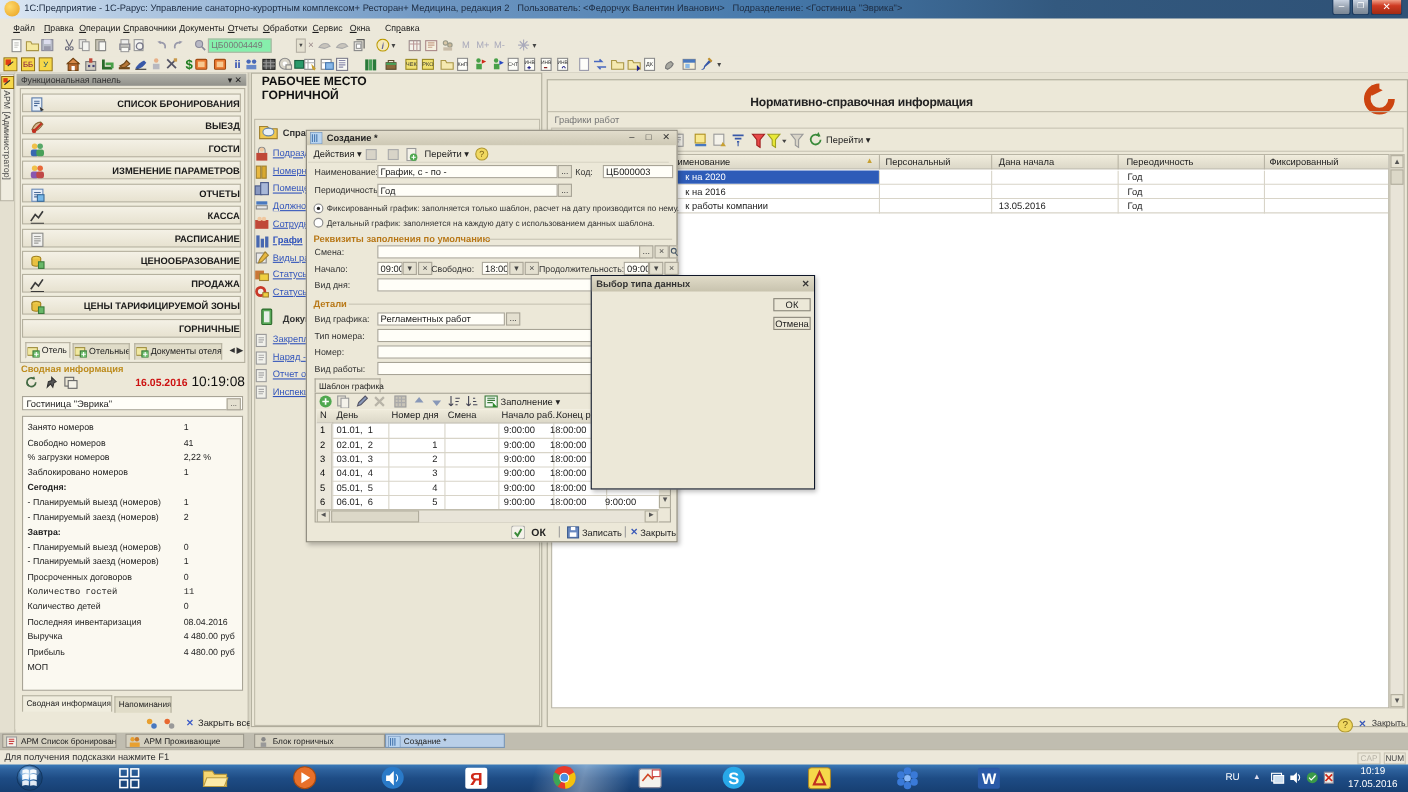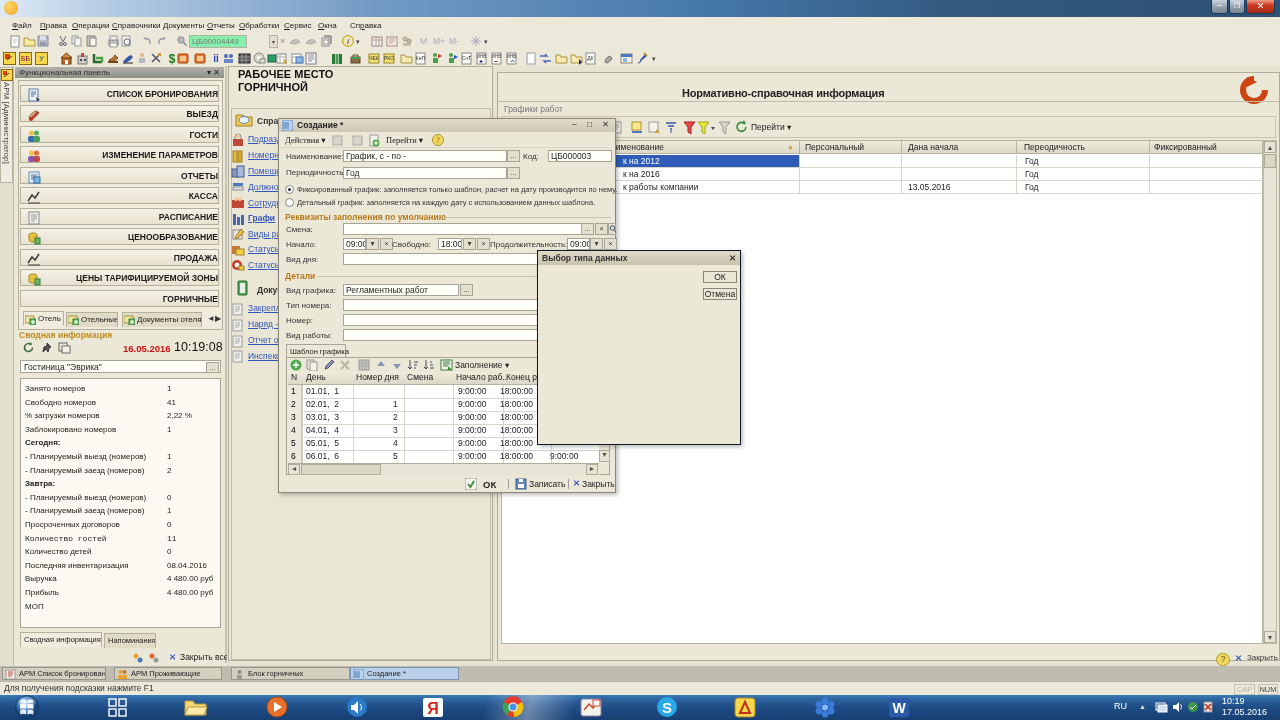--- a/index.html
+++ b/index.html
@@ -74,20 +74,21 @@
 #statusbar { left:0; top:681px; width:1280px; height:14px; background:#ece8da; border-top:1px solid #b8b4a4; font-size:8.5px; color:#333; }
 #taskbar { left:0; top:695px; width:1280px; height:25px;
   background:linear-gradient(#3a7ab8 0%,#2d619c 20%,#1e4c85 50%,#173f72 100%); }
 #taskbar::before { content:""; position:absolute; left:420px; top:0; width:220px; height:25px;
   background:linear-gradient(105deg, rgba(255,255,255,0) 30%, rgba(255,255,255,0.35) 50%, rgba(255,255,255,0) 70%); }
 </style>
 </head>
 <body>
 
 <div class="abs" id="titlebar">
+  <div class="txt">1С:Предприятие - 1С-Рарус: Управление санаторно-курортным комплексом+ Ресторан+ Медицина, редакция 2&nbsp;&nbsp;&nbsp;Пользователь: &lt;Федорчук Валентин Иванович&gt;&nbsp;&nbsp;&nbsp;Подразделение: &lt;Гостиница "Эврика"&gt;</div>
   <div style="position:absolute;left:4px;top:1px;width:14px;height:14px;border-radius:7px;background:radial-gradient(circle at 35% 35%,#ffd96a,#e8a020);"></div>
   <div class="wbtn" style="left:1211px;width:17px;background:linear-gradient(#c8d2e0,#8f9aa8 60%,#7a8694);color:#fff;font-size:9px;text-align:center;line-height:10px;">–</div>
   <div class="wbtn" style="left:1229px;width:16px;background:linear-gradient(#c8d2e0,#8f9aa8 60%,#7a8694);color:#fff;font-size:7px;text-align:center;line-height:12px;">❐</div>
   <div class="wbtn" style="left:1246px;width:29px;background:linear-gradient(#f0a088,#cf3a22 40%,#a02a12);color:#fff;font-size:9px;text-align:center;line-height:12px;">✕</div>
 </div>
 
 <div class="abs" id="menubar">
   <span style="left:12px"><u>Ф</u>айл</span>
     <span style="left:40px"><u>П</u>равка</span>
     <span style="left:72px"><u>О</u>перации</span>
@@ -640,21 +641,21 @@
         <span style="position:absolute;left:647px;top:0;width:1px;height:13px;background:#b8b4a4;"></span>
       </div>
       <svg style="position:absolute;left:0;top:14px;width:760px;height:40px" viewBox="0 0 760 40">
           <g stroke="#d8d4c8">
             <path d="M0 12.5h760M0 25.5h760M0 38.5h760"></path>
             <path d="M297.5 0v39M399.5 0v39M514.5 0v39M647.5 0v39"></path>
           </g>
         </svg>
       <div class="rrow" style="top:14px;">
           <span style="position:absolute;left:0;top:0;width:297px;height:12px;background:#2e5cb8;"></span>
-          <span style="position:absolute;left:121px;top:1px;color:#fff;">к на 2012</span>
+          <span style="position:absolute;left:121px;top:1px;color:#fff;">к на 2020</span>
           <span style="position:absolute;left:523px;top:1px;">Год</span>
         </div>
       <div class="rrow" style="top:27px;">
           <span style="position:absolute;left:121px;top:1px;">к на 2016</span>
           <span style="position:absolute;left:523px;top:1px;">Год</span>
         </div>
       <div class="rrow" style="top:40px;">
           <span style="position:absolute;left:121px;top:1px;">к работы компании</span>
           <span style="position:absolute;left:406px;top:1px;">13.05.2016</span>
           <span style="position:absolute;left:523px;top:1px;">Год</span>
@@ -674,21 +675,21 @@
     <div id="dlg-title">Создание *
       <svg style="position:absolute;left:3px;top:1px;width:11px;height:11px" viewBox="0 0 11 11">
           <rect x="0" y="0" width="11" height="11" fill="#b8d4f0" stroke="#6888b0"></rect>
           <path d="M2 2v7M4 2v7M6 2v7" stroke="#4878b0"></path>
         </svg>
       <span style="position:absolute;left:293px;top:0px;font-weight:normal;color:#333;">–</span>
       <span style="position:absolute;left:308px;top:0px;font-weight:normal;color:#333;">□</span>
       <span style="position:absolute;left:323px;top:0px;font-weight:normal;color:#333;">✕</span>
     </div>
 
-    <div style="position:absolute;left:1px;top:14px;width:328px;height:15px;border-bottom:1px solid #d8d4c4;font-family:Liberation Serif, serif;">
+    <div style="position:absolute;left:1px;top:14px;width:328px;height:15px;border-bottom:1px solid #d8d4c4;">
       <span style="position:absolute;left:5px;top:2px;font-size:8.5px;color:#222;">Действия ▾</span>
       <svg style="position:absolute;left:51px;top:1px;width:13px;height:13px" viewBox="0 0 13 13">
           <rect x="2" y="2" width="9" height="9" fill="#d8d4c8" stroke="#aaa"></rect>
         </svg>
       <svg style="position:absolute;left:71px;top:1px;width:13px;height:13px" viewBox="0 0 13 13">
           <rect x="2" y="2" width="9" height="9" fill="#d8d4c8" stroke="#aaa"></rect>
         </svg>
       <svg style="position:absolute;left:88px;top:1px;width:13px;height:13px" viewBox="0 0 13 13">
           <rect x="2" y="1" width="8" height="11" fill="#f4f2ea" stroke="#999"></rect>
           <circle cx="8" cy="9" r="3.4" fill="#50a850"></circle>
@@ -999,14 +1000,14 @@
       <path d="M9 3c2 1.5 2 4 0 5.5" stroke="#fff" fill="none"></path>
     </svg>
     <svg style="position:absolute;left:1187px;top:6px;width:13px;height:12px" viewBox="0 0 13 12">
       <circle cx="6" cy="6" r="5" fill="#3a9a48"></circle>
       <path d="M3 6l2 2 4-4" stroke="#fff" fill="none"></path>
     </svg>
     <svg style="position:absolute;left:1202px;top:6px;width:13px;height:12px" viewBox="0 0 13 12">
       <rect x="2" y="1" width="8" height="10" fill="#f0f0ea" stroke="#889"></rect>
       <path d="M3 3l6 6M9 3l-6 6" stroke="#d02818" stroke-width="1.6"></path>
     </svg>
-    <div style="position:absolute;left:1222px;top:1px;width:52px;font-size:9px;color:#fff;line-height:11px;">10:19<br>17.05.2016</div>
+    <div style="position:absolute;left:1222px;top:1px;width:52px;text-align:center;font-size:9px;color:#fff;line-height:11px;">10:19<br>17.05.2016</div>
   </div>
 
 </body></html>

